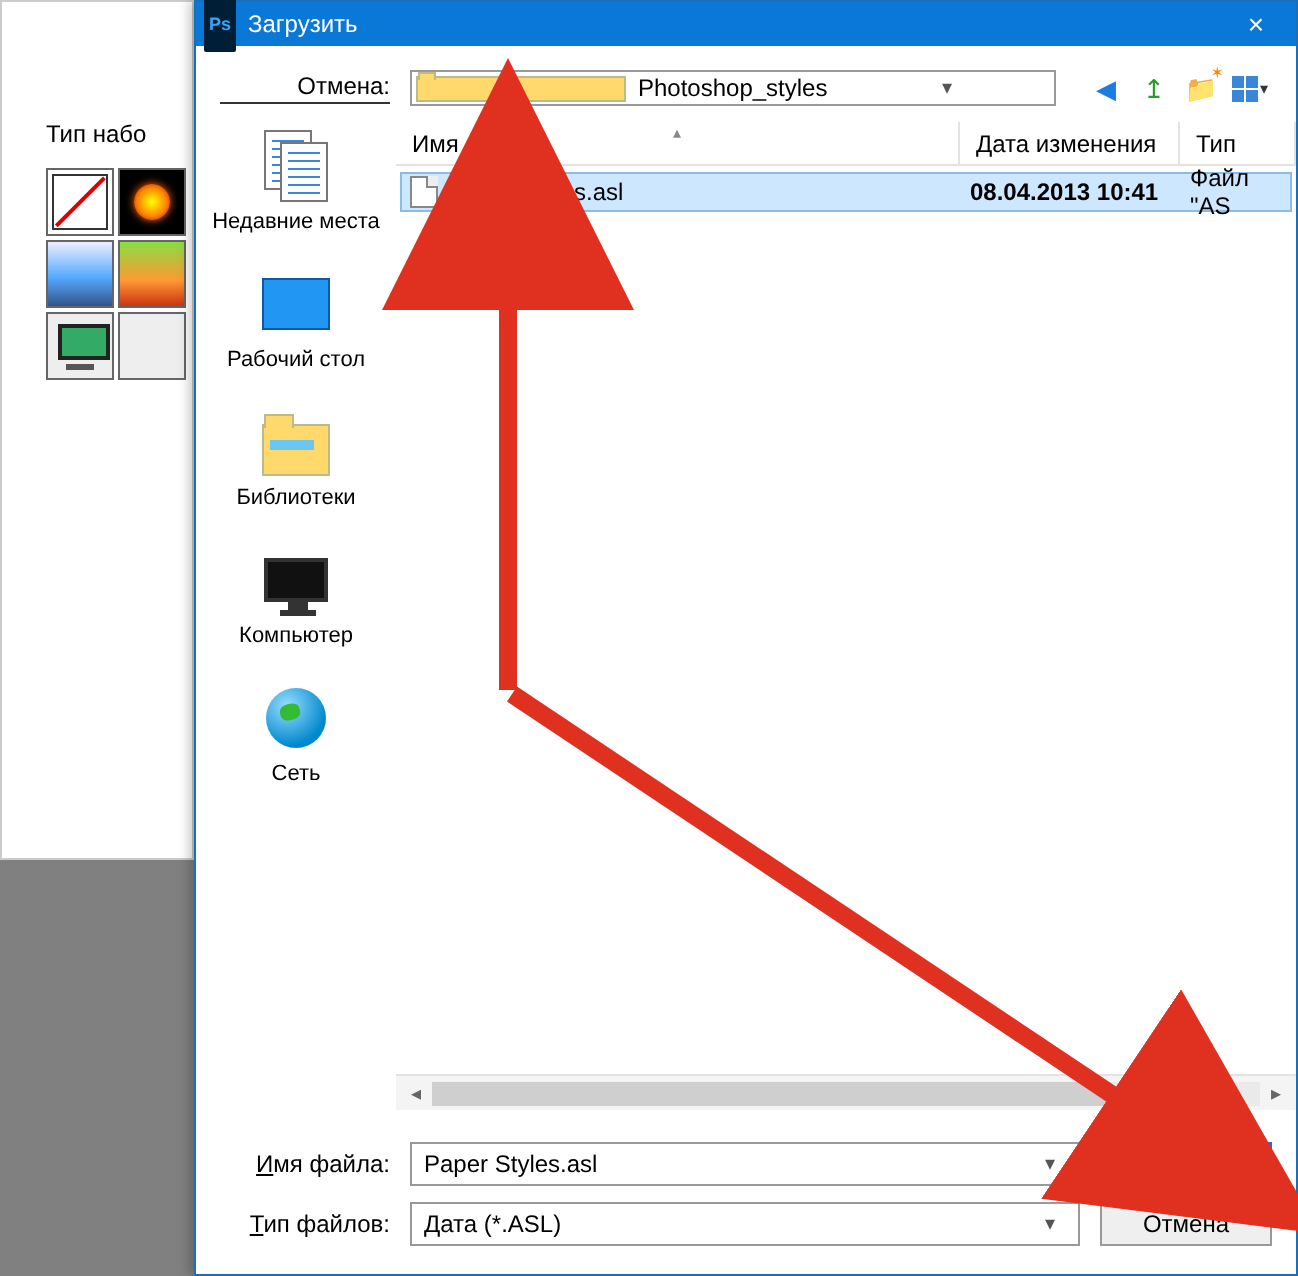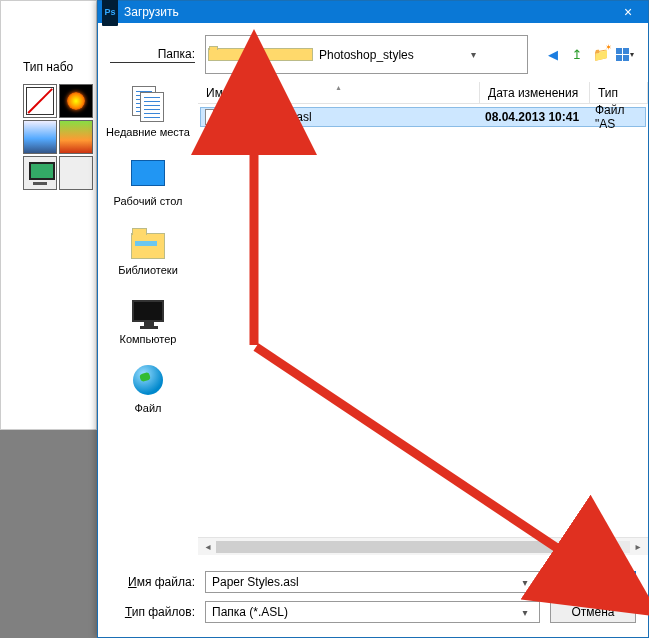--- a/index.html
+++ b/index.html
@@ -26,21 +26,21 @@
 
 
 .dlg { position:absolute; left:97px; top:0; width:552px; height:638px; background:#fff; border:1px solid #1a6fb5; box-shadow:-2px 0 6px rgba(0,0,0,.25); display:flex; flex-direction:column; }
 .titlebar { background:#0a78d6; color:#fff; height:22px; display:flex; align-items:center; padding-left:4px; }
 .ps-badge { width:16px; height:28px; background:#001e36; color:#31a8ff; font-weight:bold; font-size:9px; display:flex; align-items:center; justify-content:center; margin-right:6px; border-radius:1px;}
 .ttl { flex:1; }
 .close-x { width:40px; height:22px; color:#fff; text-align:center; line-height:22px; font-size:14px; cursor:pointer; }
 
 .row-folder { display:flex; align-items:center; gap:10px; padding:12px 14px 8px 12px; }
 .fld-label { width:85px; text-align:right; border-bottom:1px solid #333; display:inline-block; padding-bottom:1px; }
-.combo { flex:1; height:39px; border:1px solid #999; background:#fff; display:flex; align-items:center; padding:0 2px; }
+.combo { flex:1; height:18px; border:1px solid #999; background:#fff; display:flex; align-items:center; padding:0 2px; }
 .folder-mini { width:16px; height:13px; background:#ffd96b; border:1px solid #bb8; position:relative; margin-right:6px; }
 .folder-mini::before{content:""; position:absolute; top:-3px; left:0; width:7px; height:3px; background:#ffd96b; border:1px solid #bb8; border-bottom:none;}
 .combo span { flex:1; }
 .dd-arrow { width:16px; text-align:center; color:#555; font-size:10px; }
 .tb-icons { display:flex; gap:6px; margin-left:6px; }
 .tbi { width:18px; height:18px; display:flex; align-items:center; justify-content:center; font-size:13px; }
 .tbi-back { color:#1b7de0; }
 .tbi-up { color:#2a9b2a; }
 .tbi-new { color:#e0a800; position:relative; }
 .tbi-new::after{content:"✶"; position:absolute; right:-2px; top:-3px; font-size:8px; color:#f80;}
@@ -123,21 +123,21 @@
 </div>
 
 <div class="dlg">
   <div class="titlebar">
     <div class="ps-badge">Ps</div>
     <div class="ttl">Загрузить</div>
     <div class="close-x">×</div>
   </div>
 
   <div class="row-folder">
-    <span class="fld-label"><span>Папка:</span></span>
+    <span class="fld-label"><span>Отмена:</span></span>
     <div class="combo">
       <span class="folder-mini"></span>
       <span>Photoshop_styles</span>
       <span class="dd-arrow">▾</span>
     </div>
     <div class="tb-icons">
       <div class="tbi tbi-back">◀</div>
       <div class="tbi tbi-up">↥</div>
       <div class="tbi tbi-new">📁</div>
       <div class="tbi tbi-view">
@@ -184,21 +184,21 @@
             <div class="mon">
               <div class="base"></div>
             </div>
           </div>
         <div class="lbl">Компьютер</div>
       </div>
       <div class="place">
         <div class="ic ic-net">
             <div class="globe"></div>
           </div>
-        <div class="lbl">Файл</div>
+        <div class="lbl">Сеть</div>
       </div>
     </div>
 
     <div class="list">
       <div class="cols">
         <div class="col name">
             <span>Имя</span>
             <span class="sort-caret">▴</span>
           </div>
         <div class="col date">Дата изменения</div>
@@ -226,21 +226,21 @@
       <span class="blabel"><span class="u">И</span><span>мя файла:</span></span>
       <div class="sel">
           <span>Paper Styles.asl</span>
           <span class="dd-arrow">▾</span>
         </div>
       <div class="btn primary"><span class="u">З</span><span>агрузить</span></div>
     </div>
     <div class="brow">
       <span class="blabel"><span class="u">Т</span><span>ип файлов:</span></span>
       <div class="sel">
-          <span>Папка (*.ASL)</span>
+          <span>Дата (*.ASL)</span>
           <span class="dd-arrow">▾</span>
         </div>
       <div class="btn">Отмена</div>
     </div>
   </div>
 </div>
 
 <svg class="anno" width="649" height="638" style="left:0;top:0;">
   <defs>
     <marker id="ah" markerWidth="14" markerHeight="14" refX="3" refY="7" orient="auto">

